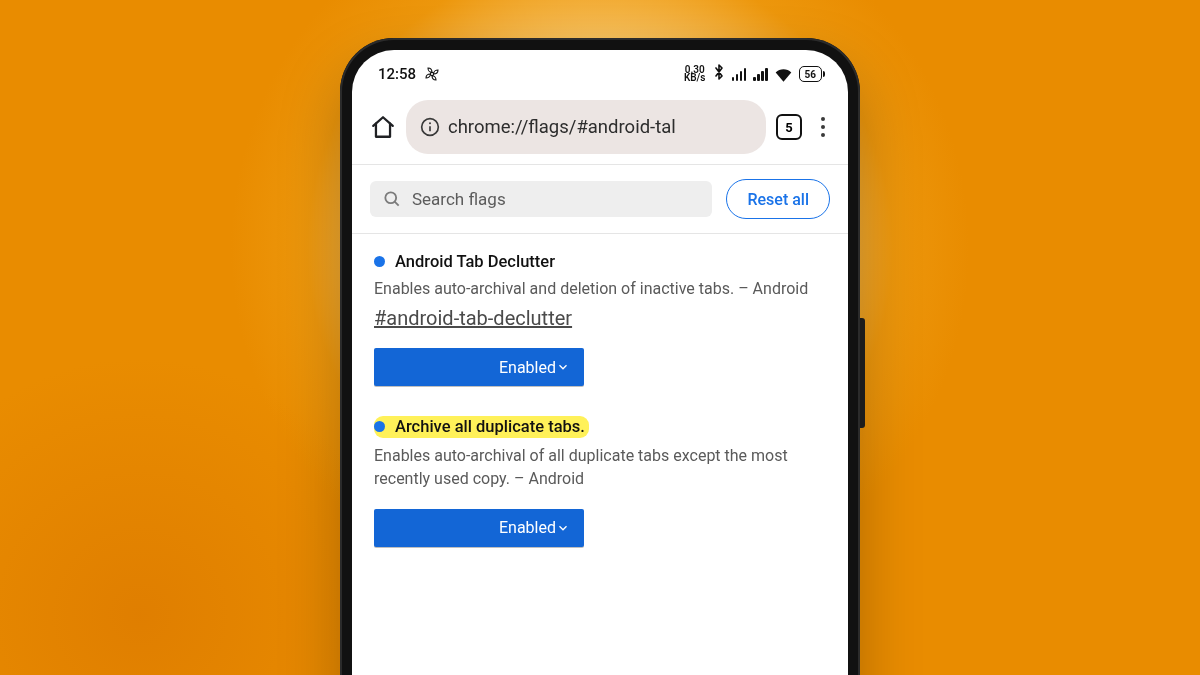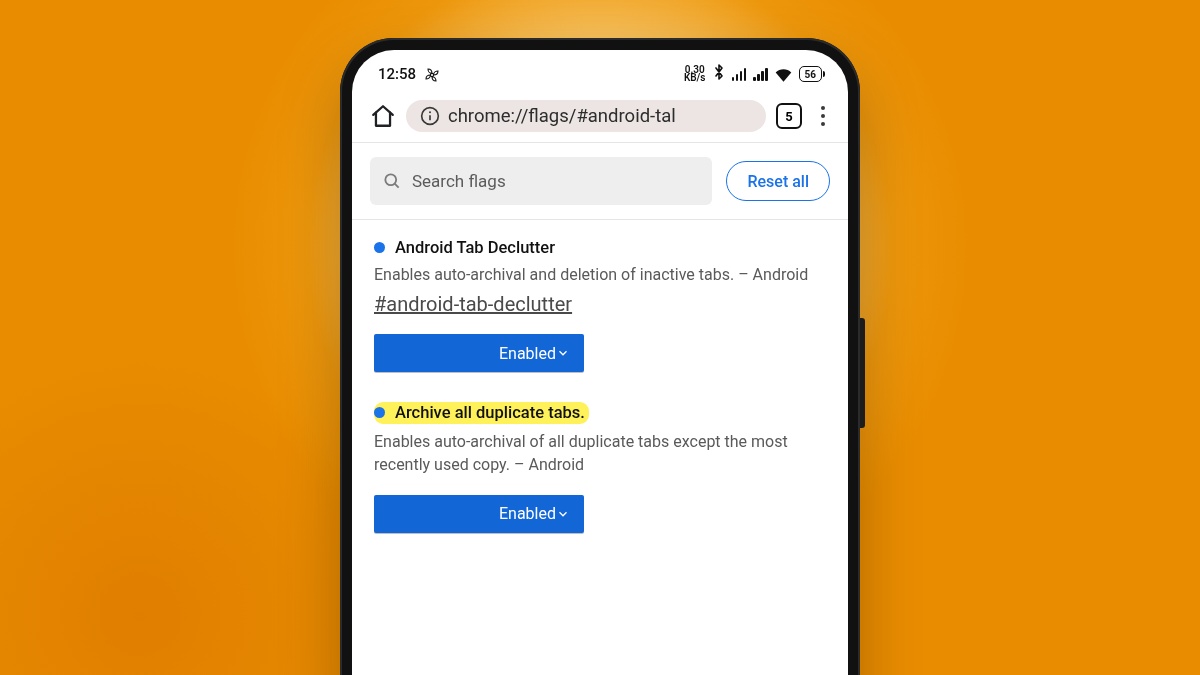--- a/index.html
+++ b/index.html
@@ -61,21 +61,21 @@
     overflow: hidden;
   }
 
   
   .status {
     display:flex; align-items:center; justify-content:space-between;
     padding: 12px 26px 6px 26px;
     height: 42px;
     font-size: 15px; font-weight: 500; color:#111;
   }
-  .status-left { display:flex; align-items:flex-end; gap:8px; }
+  .status-left { display:flex; align-items:center; gap:8px; }
   .status-right { display:flex; align-items:center; gap:7px; }
   .pinwheel {
     width:16px; height:16px; position:relative;
   }
   .pinwheel svg { width:16px; height:16px; }
   .kbs { text-align:center; font-size:10px; line-height:8px; font-weight:600; }
   .signal { display:flex; align-items:flex-end; gap:1.5px; height:13px; }
   .signal span { width:2.5px; background:#111; border-radius:1px; }
   .signal span:nth-child(1){height:4px}
   .signal span:nth-child(2){height:7px}
@@ -95,21 +95,21 @@
 
   
   .topbar {
     display:flex; align-items:center; gap:10px;
     padding: 8px 14px 10px 18px;
   }
   .home-icon { width:26px; height:26px; flex:0 0 auto; }
   .url-pill {
     flex:1 1 auto; display:flex; align-items:center; gap:8px;
     background:#ece5e3; border-radius:22px;
-    height:32px; padding:0 14px;
+    height:54px; padding:0 14px;
     color:#2d2d2d; font-size:18.5px;
     overflow:hidden; white-space:nowrap;
   }
   .url-pill .info { width:20px; height:20px; flex:0 0 auto; }
   .tabcount {
     width:26px; height:26px; border:2.2px solid #111; border-radius:6px;
     display:flex; align-items:center; justify-content:center;
     font-size:13px; font-weight:700;
   }
   .kebab { width:22px; height:22px; display:flex; flex-direction:column; align-items:center; justify-content:center; gap:3.5px; }
@@ -117,21 +117,21 @@
 
   .divider { height:1px; background:#e5e5e5; }
 
   
   .tools {
     display:flex; align-items:center; gap:14px;
     padding:14px 18px 14px 18px;
   }
   .searchbox {
     flex:1 1 auto; display:flex; align-items:center; gap:10px;
-    background:#eeeeee; height:48px; border-radius:6px;
+    background:#eeeeee; height:36px; border-radius:6px;
     padding:0 12px; color:#5c5c5c; font-size:17px;
   }
   .searchbox svg{ width:20px; height:20px; opacity:.75; }
   .reset {
     border:1.5px solid #1a73e8; color:#1a73e8; background:#fff;
     border-radius:22px; padding:0 20px; height:40px;
     font-size:16px; font-weight:500;
     display:flex; align-items:center;
   }
 

